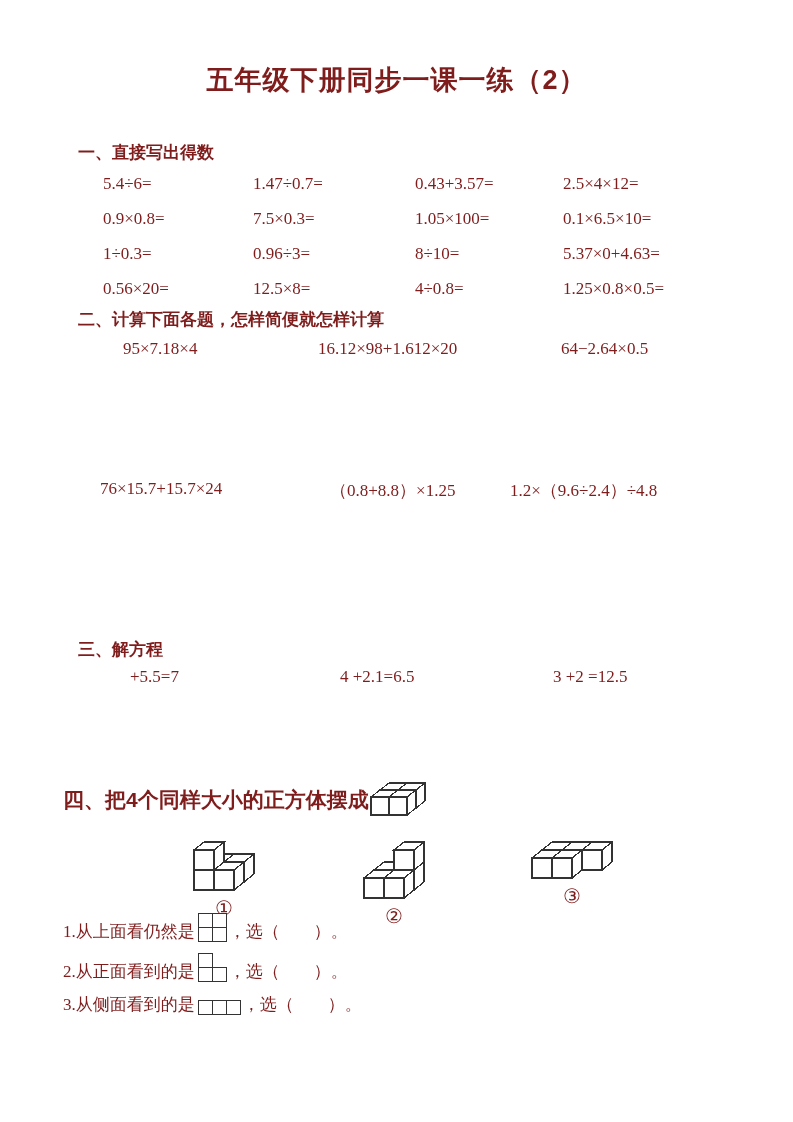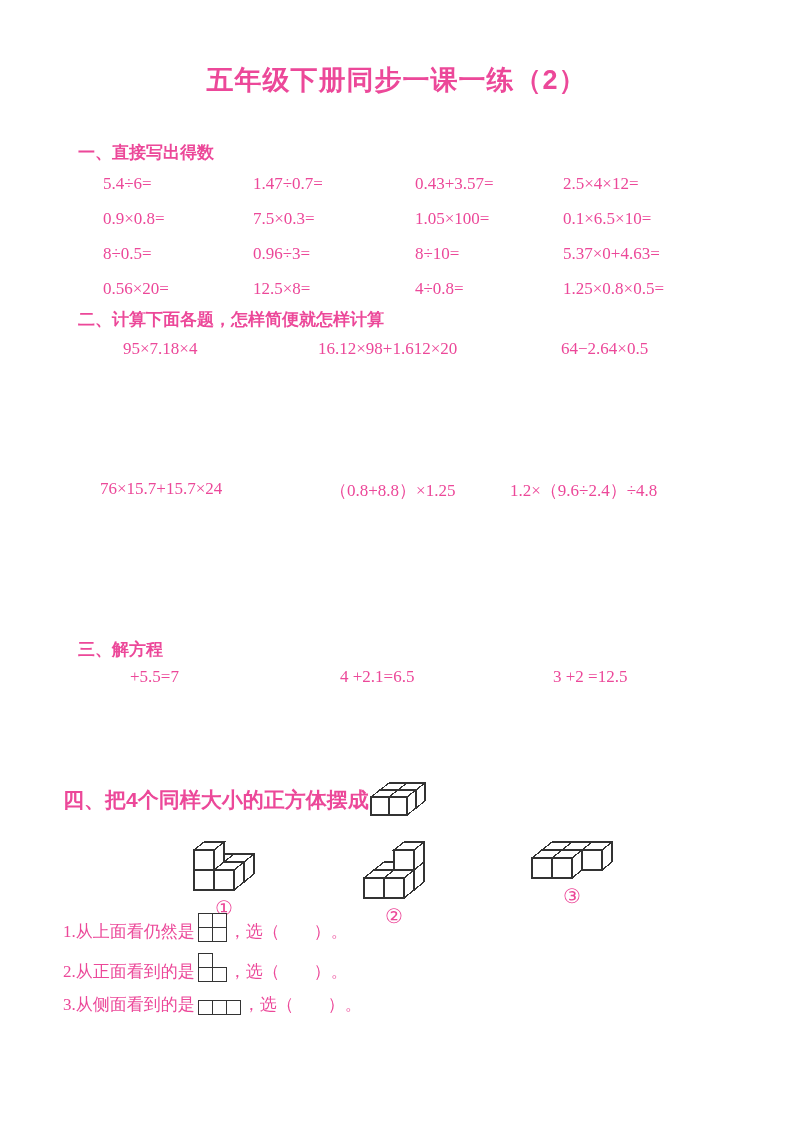--- a/index.html
+++ b/index.html
@@ -1,20 +1,20 @@
 <!DOCTYPE html>
 <html><head>
 <meta charset="utf-8">
 <style>
   html,body{margin:0;padding:0;background:#ffffff;}
   .page{
     position:relative;
     width:793px;height:1122px;
     background:#ffffff;
-    color:#ec4899;
+    color:#7f1d1d;
     font-family:"Liberation Serif","DejaVu Serif",serif;
     overflow:hidden;
   }
   .abs{position:absolute;white-space:nowrap;}
   .doc-title{
     top:62px;left:0;width:100%;
     text-align:center;
     font-family:"Liberation Sans","DejaVu Sans",sans-serif;
     font-weight:bold;font-size:27px;letter-spacing:1px;
   }
@@ -62,21 +62,21 @@
   <div class="abs sec-head" style="left:78px;top:141px;">一、直接写出得数</div>
   <div class="abs s1-grid">
     <div class="cell">5.4÷6=</div>
     <div class="cell">1.47÷0.7=</div>
     <div class="cell">0.43+3.57=</div>
     <div class="cell">2.5×4×12=</div>
     <div class="cell">0.9×0.8=</div>
     <div class="cell">7.5×0.3=</div>
     <div class="cell">1.05×100=</div>
     <div class="cell">0.1×6.5×10=</div>
-    <div class="cell">8÷0.5=</div>
+    <div class="cell">1÷0.3=</div>
     <div class="cell">0.96÷3=</div>
     <div class="cell">8÷10=</div>
     <div class="cell">5.37×0+4.63=</div>
     <div class="cell">0.56×20=</div>
     <div class="cell">12.5×8=</div>
     <div class="cell">4÷0.8=</div>
     <div class="cell">1.25×0.8×0.5=</div>
   </div>
 
   <div class="abs sec-head" style="left:78px;top:308px;">二、计算下面各题，怎样简便就怎样计算</div>

